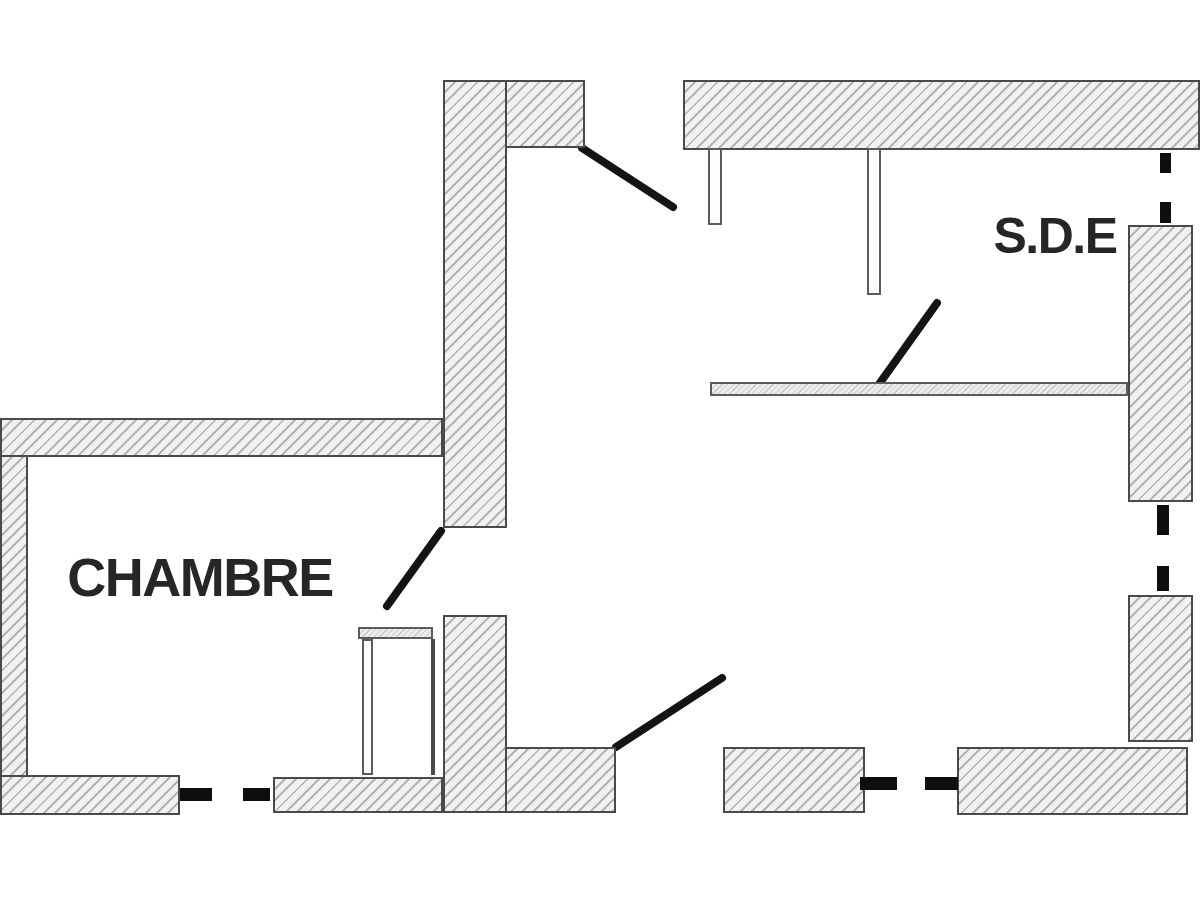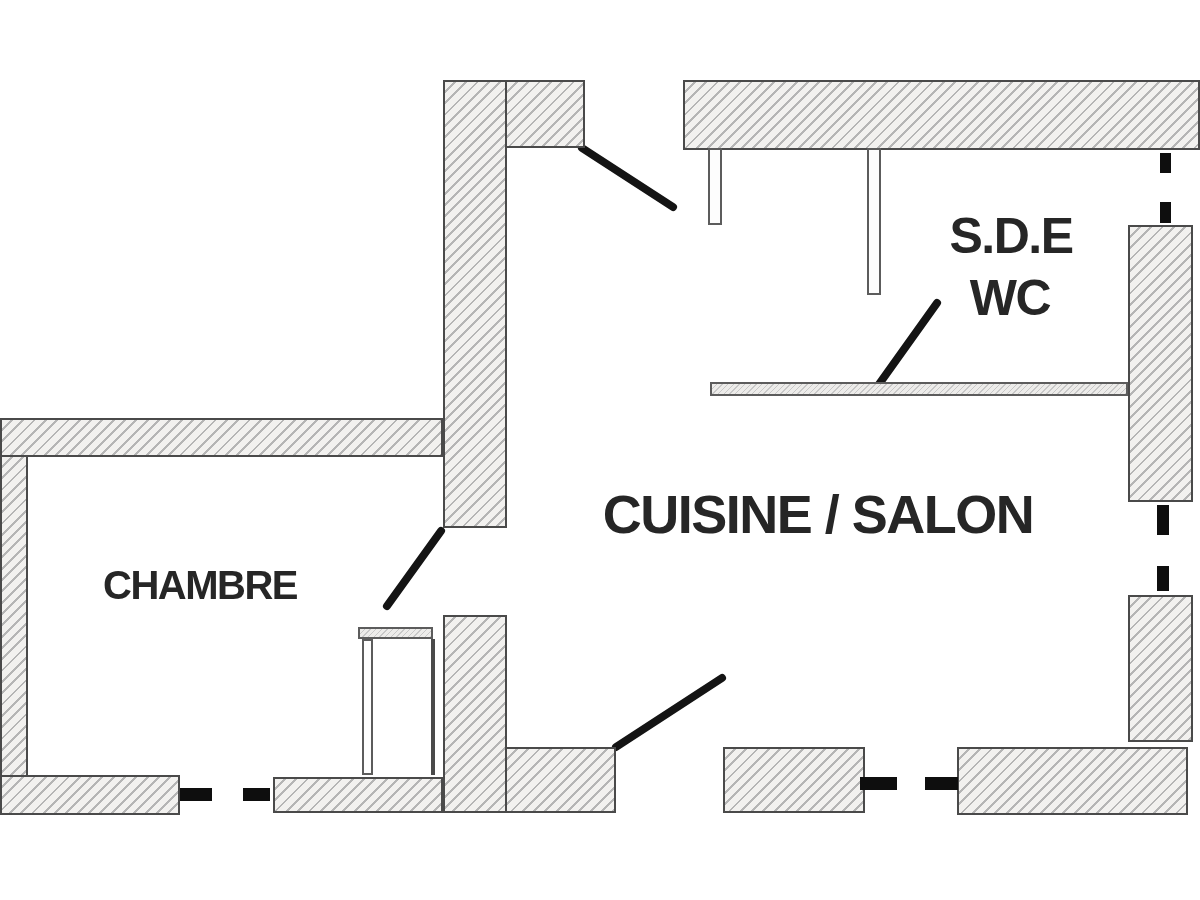--- a/index.html
+++ b/index.html
@@ -76,17 +76,15 @@
     <div class="wall thin" style="left: 362px; top: 639px; width: 11px; height: 136px;"></div>
     <div class="wall solid" style="left: 431px; top: 639px; width: 4px; height: 136px;"></div>
     <div class="dash" style="left: 1160px; top: 153px; width: 11px; height: 20px;"></div>
     <div class="dash" style="left: 1160px; top: 202px; width: 11px; height: 21px;"></div>
     <div class="dash" style="left: 1157px; top: 505px; width: 12px; height: 30px;"></div>
     <div class="dash" style="left: 1157px; top: 566px; width: 12px; height: 25px;"></div>
     <div class="dash" style="left: 180px; top: 788px; width: 32px; height: 13px;"></div>
     <div class="dash" style="left: 243px; top: 788px; width: 27px; height: 13px;"></div>
     <div class="dash" style="left: 860px; top: 777px; width: 37px; height: 13px;"></div>
     <div class="dash" style="left: 925px; top: 777px; width: 33px; height: 13px;"></div>
-    <div class="label" style="left: 200px; top: 577px; font-size: 40px; margin-top: 8px;">CHAMBRE</div>
-    <div class="label" style="left: 818px; top: 514px; font-size: 54px;">CUISINE / SALON</div>
-    <div class="label" style="left: 1011px; top: 236px; font-size: 50px;">S.D.E</div>
-    <div class="label" style="left: 1010px; top: 298px; font-size: 50px;">WC</div>
+    <div class="label" style="left: 200px; top: 577px; font-size: 54px;">CHAMBRE</div>
+    <div class="label" style="left: 1055px; top: 236px; font-size: 50px;">S.D.E</div>
   </div>
 
 </body></html>

